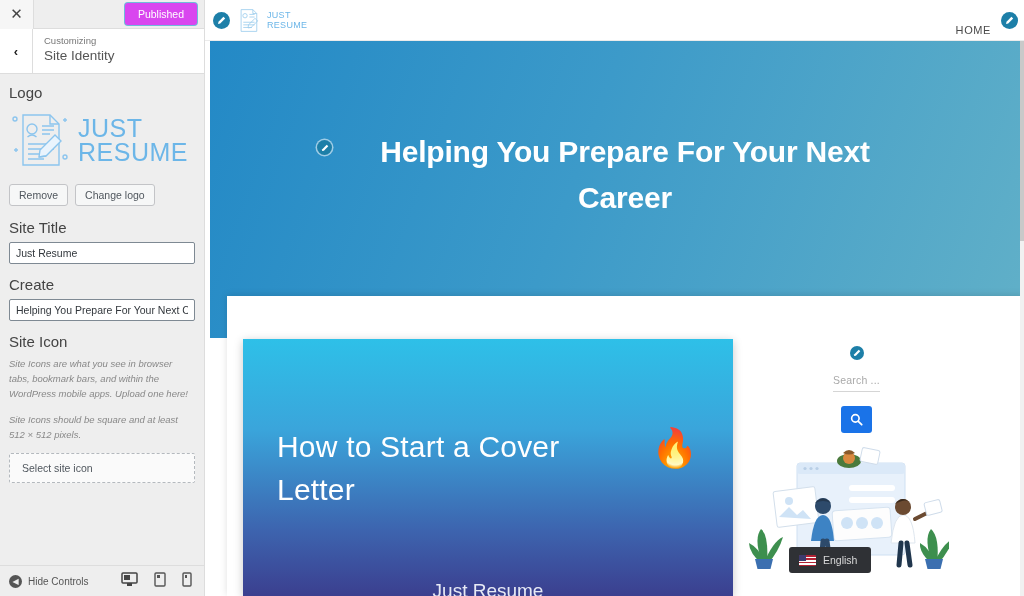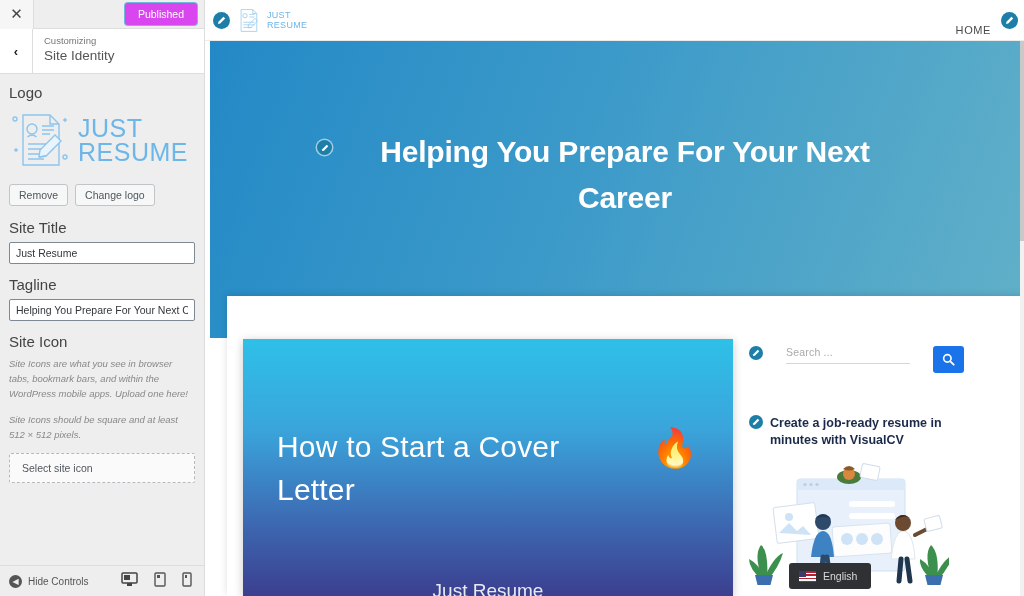--- a/index.html
+++ b/index.html
@@ -163,21 +163,21 @@
   .post-title {
     color: #ffffff; font-size: 30px; line-height: 43px; letter-spacing: .2px;
   }
   .post-emoji { font-size: 38px; line-height: 43px; margin-top: 2px; }
   .post-footer {
     position: absolute; bottom: -6px; left: 0; right: 0;
     text-align: center; color: #e7eaf5; font-size: 19px;
   }
 
   .side-col { width: 215px; padding-top: 7px; }
-  .search-row { display: flex; align-items: flex-start; gap: 23px; }
+  .search-row { display: flex; align-items: center; gap: 14px; flex-direction: column; }
   .search-field {
     flex: 1; border-bottom: 1px solid #d5d5d5; padding-bottom: 5px;
     font-size: 10.5px; color: #a9a9a9; letter-spacing: .2px;
   }
   .search-btn {
     width: 31px; height: 27px; background: #1a73e8; border-radius: 3px;
     display: flex; align-items: center; justify-content: center;
     color: #fff; cursor: pointer; flex: none;
   }
   .promo { margin-top: 42px; display: flex; gap: 7px; align-items: flex-start; }
@@ -264,21 +264,21 @@
       </div>
 
       <div class="btn-row">
         <button class="cz-btn">Remove</button>
         <button class="cz-btn">Change logo</button>
       </div>
 
       <div class="cz-label">Site Title</div>
       <input class="cz-input" type="text" value="Just Resume" style="">
 
-      <div class="cz-label">Tagline</div>
+      <div class="cz-label">Create</div>
       <input class="cz-input" type="text" value="Helping You Prepare For Your Next Career" style="">
 
       <div class="cz-label">Site Icon</div>
       <div class="cz-desc">Site Icons are what you see in browser tabs, bookmark bars, and within the WordPress mobile apps. Upload one here!</div>
       <div class="cz-desc">Site Icons should be square and at least 512 × 512 pixels.</div>
       <div class="cz-upload">Select site icon</div>
     </div>
 
     <div class="cz-footer">
       <div class="hide-ctrl">
@@ -374,28 +374,20 @@
           </span>
           <div class="search-field">Search ...</div>
           <div class="search-btn">
             <svg width="13" height="13" viewBox="0 0 16 16">
               <circle cx="6.6" cy="6.6" r="4.6" fill="none" stroke="#fff" stroke-width="2"></circle>
               <path d="M10.2 10.2 L14.4 14.4" stroke="#fff" stroke-width="2.2" stroke-linecap="round"></path>
             </svg>
           </div>
         </div>
 
-        <div class="promo">
-          <span class="edit-pencil xs">
-            <svg width="8" height="8" viewBox="0 0 12 12">
-              <path d="M8.6 1.1 L10.9 3.4 L4.3 10 L1.4 10.6 L2 7.7 Z" fill="#fff"></path>
-            </svg>
-          </span>
-          <div class="promo-title">Create a job-ready resume in minutes with VisualCV</div>
-        </div>
 
         <div class="promo-art">
           <svg width="200" height="122" viewBox="0 0 200 122">
             <rect x="48" y="16" width="108" height="92" rx="3" fill="#e8f1fb" stroke="#cfe0f2"></rect>
             <rect x="48" y="16" width="108" height="11" rx="3" fill="#dbe9f8"></rect>
             <circle cx="56" cy="21.5" r="1.6" fill="#b9cfe6"></circle>
             <circle cx="62" cy="21.5" r="1.6" fill="#b9cfe6"></circle>
             <circle cx="68" cy="21.5" r="1.6" fill="#b9cfe6"></circle>
             <rect x="100" y="38" width="46" height="6" rx="3" fill="#fff"></rect>
             <rect x="100" y="50" width="46" height="6" rx="3" fill="#fff"></rect>

